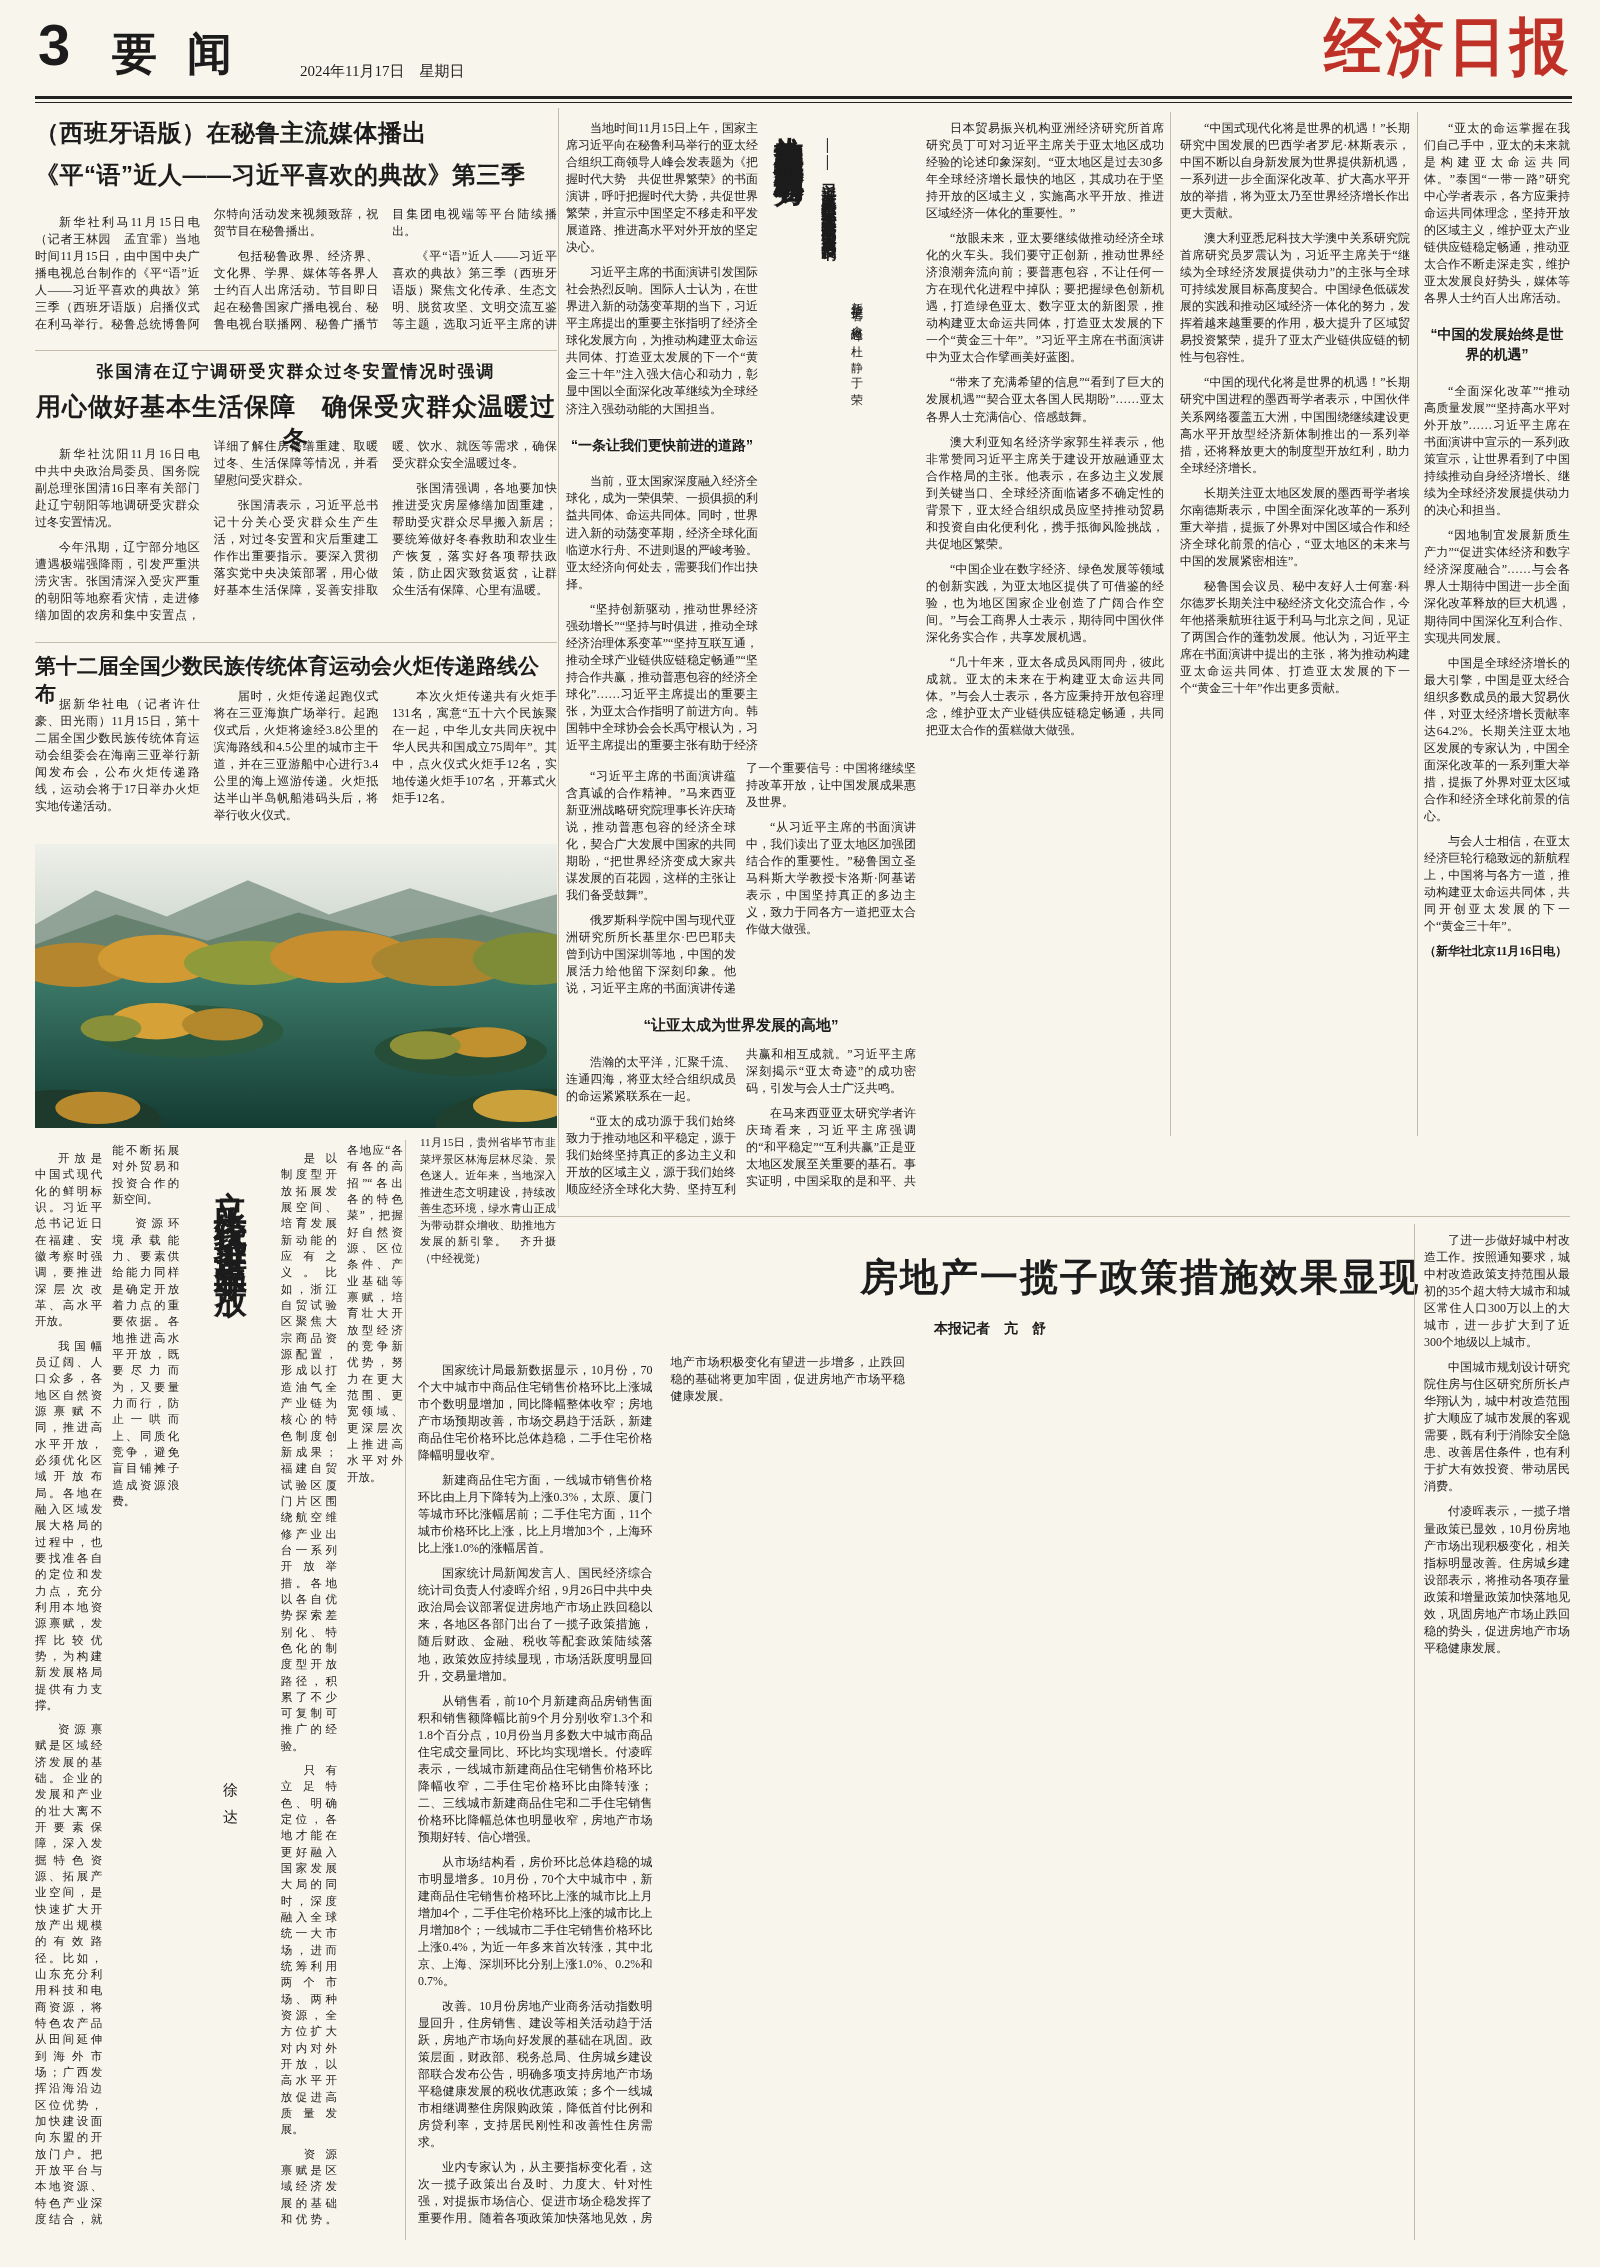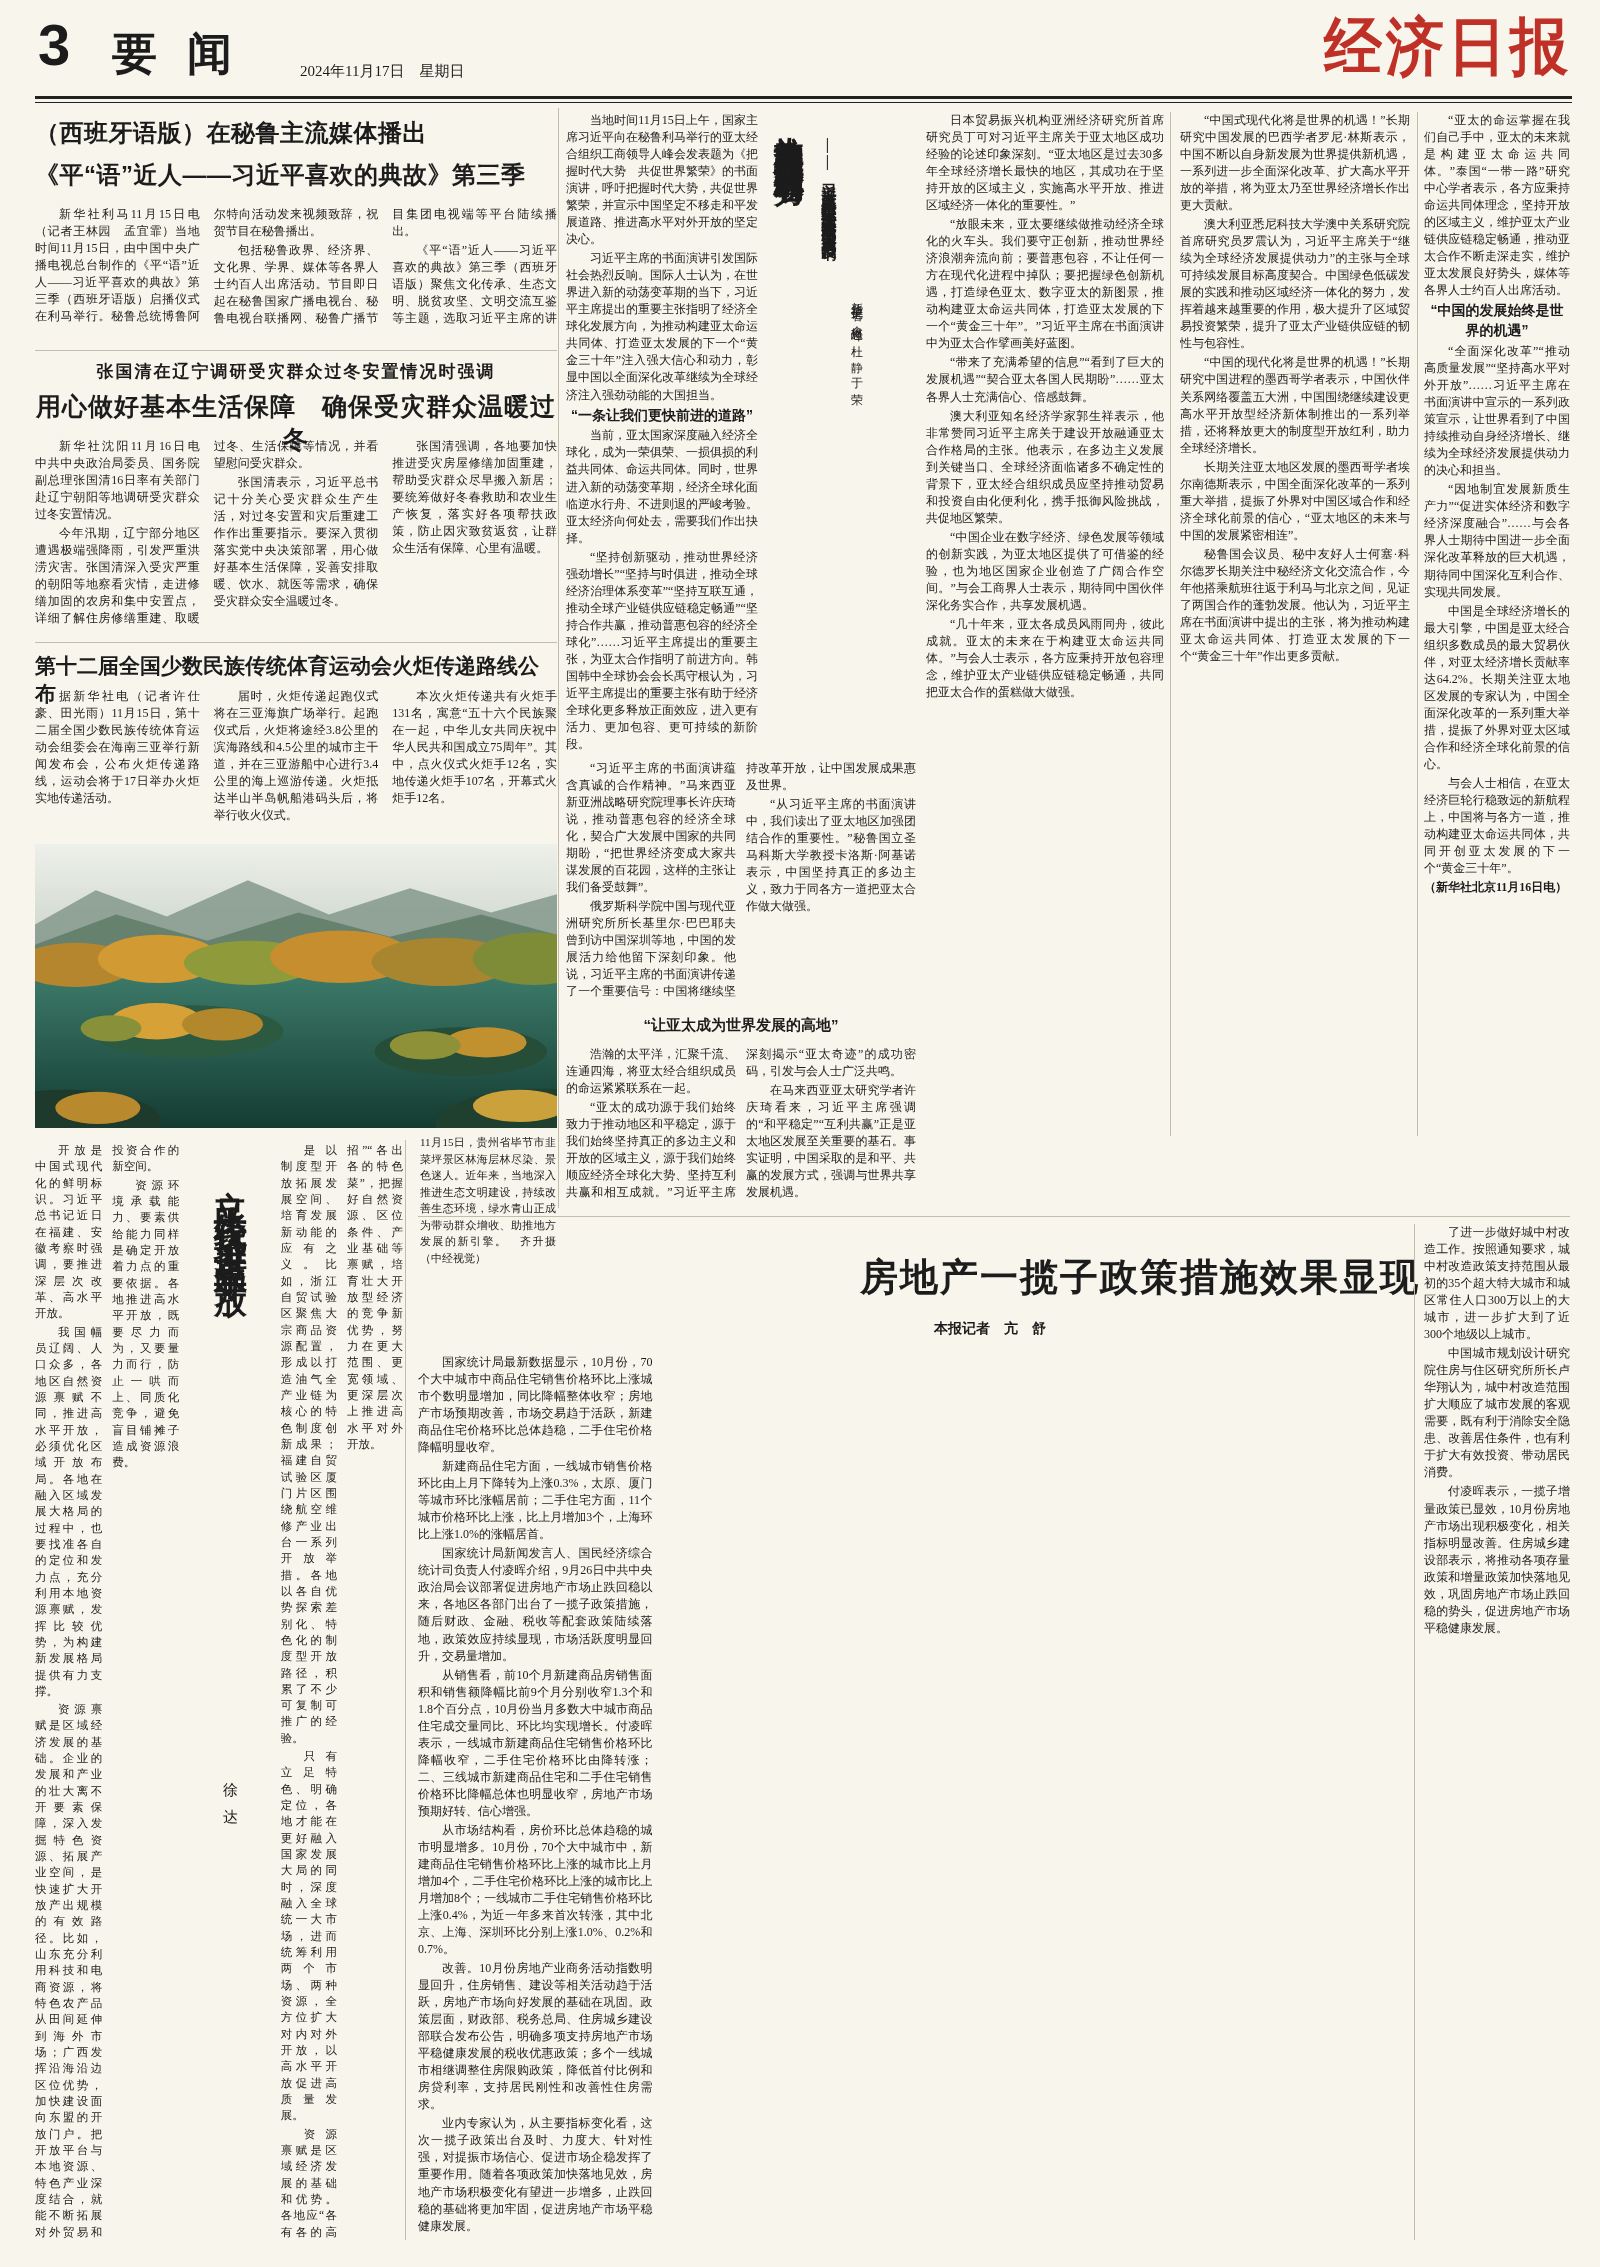--- a/index.html
+++ b/index.html
@@ -1,29 +1,29 @@
 <!DOCTYPE html>
 <html><head>
 <meta charset="utf-8">
 <style>
   *{margin:0;padding:0;box-sizing:border-box}
   html,body{background:#9a968c}
   #page{position:relative;width:1600px;height:2267px;margin:0 auto;background:#f8f5ec;
         font-family:"Liberation Serif",serif;color:#1c1c1c;overflow:hidden}
   .rule{position:absolute;background:#222}
   .hairline{position:absolute;background:#c3bcab}
-  .body-text p{text-indent:2em;text-align:justify;margin:0 0 2px 0}
+  .body-text p{text-indent:2em;text-align:justify;margin:8px 0 2px 0}
   .fs12{font-size:12px;line-height:1.42}
   .fs11{font-size:11.5px;line-height:1.42}
   .cols2{column-count:2;column-gap:10px;column-fill:auto;overflow:hidden}
   .cols3{column-count:3;column-gap:14px;column-fill:auto;overflow:hidden}
   .cols4{column-count:4;column-gap:18px;column-fill:auto;overflow:hidden}
   .clip{overflow:hidden}
   .subhead-inline{display:block;font-family:"Liberation Sans",sans-serif;font-weight:bold;
-           text-align:center;font-size:14px;margin:2px 0}
+           text-align:center;font-size:14px;margin:18px 0}
   
   .pagenum{position:absolute;left:38px;top:16px;font-size:58px;font-weight:900;line-height:1;font-family:"Liberation Sans",sans-serif}
   .section-title{position:absolute;left:112px;top:24px;font-size:45px;font-weight:900;letter-spacing:30px;font-family:"Liberation Sans",sans-serif}
   .page-date{position:absolute;left:300px;top:62px;font-size:15px}
   .masthead{position:absolute;right:28px;top:8px;font-size:58px;font-weight:900;color:#bf3126;
             font-family:"Liberation Serif",serif;letter-spacing:4px;transform:scaleY(1.08)}
   
   .a1-headline{position:absolute;left:35px;top:112px;width:528px;font-size:24px;line-height:1.75;
                font-weight:900;font-family:"Liberation Sans",sans-serif;letter-spacing:0.5px}
   .a1-body{position:absolute;left:35px;top:206px;width:522px;height:132px}

